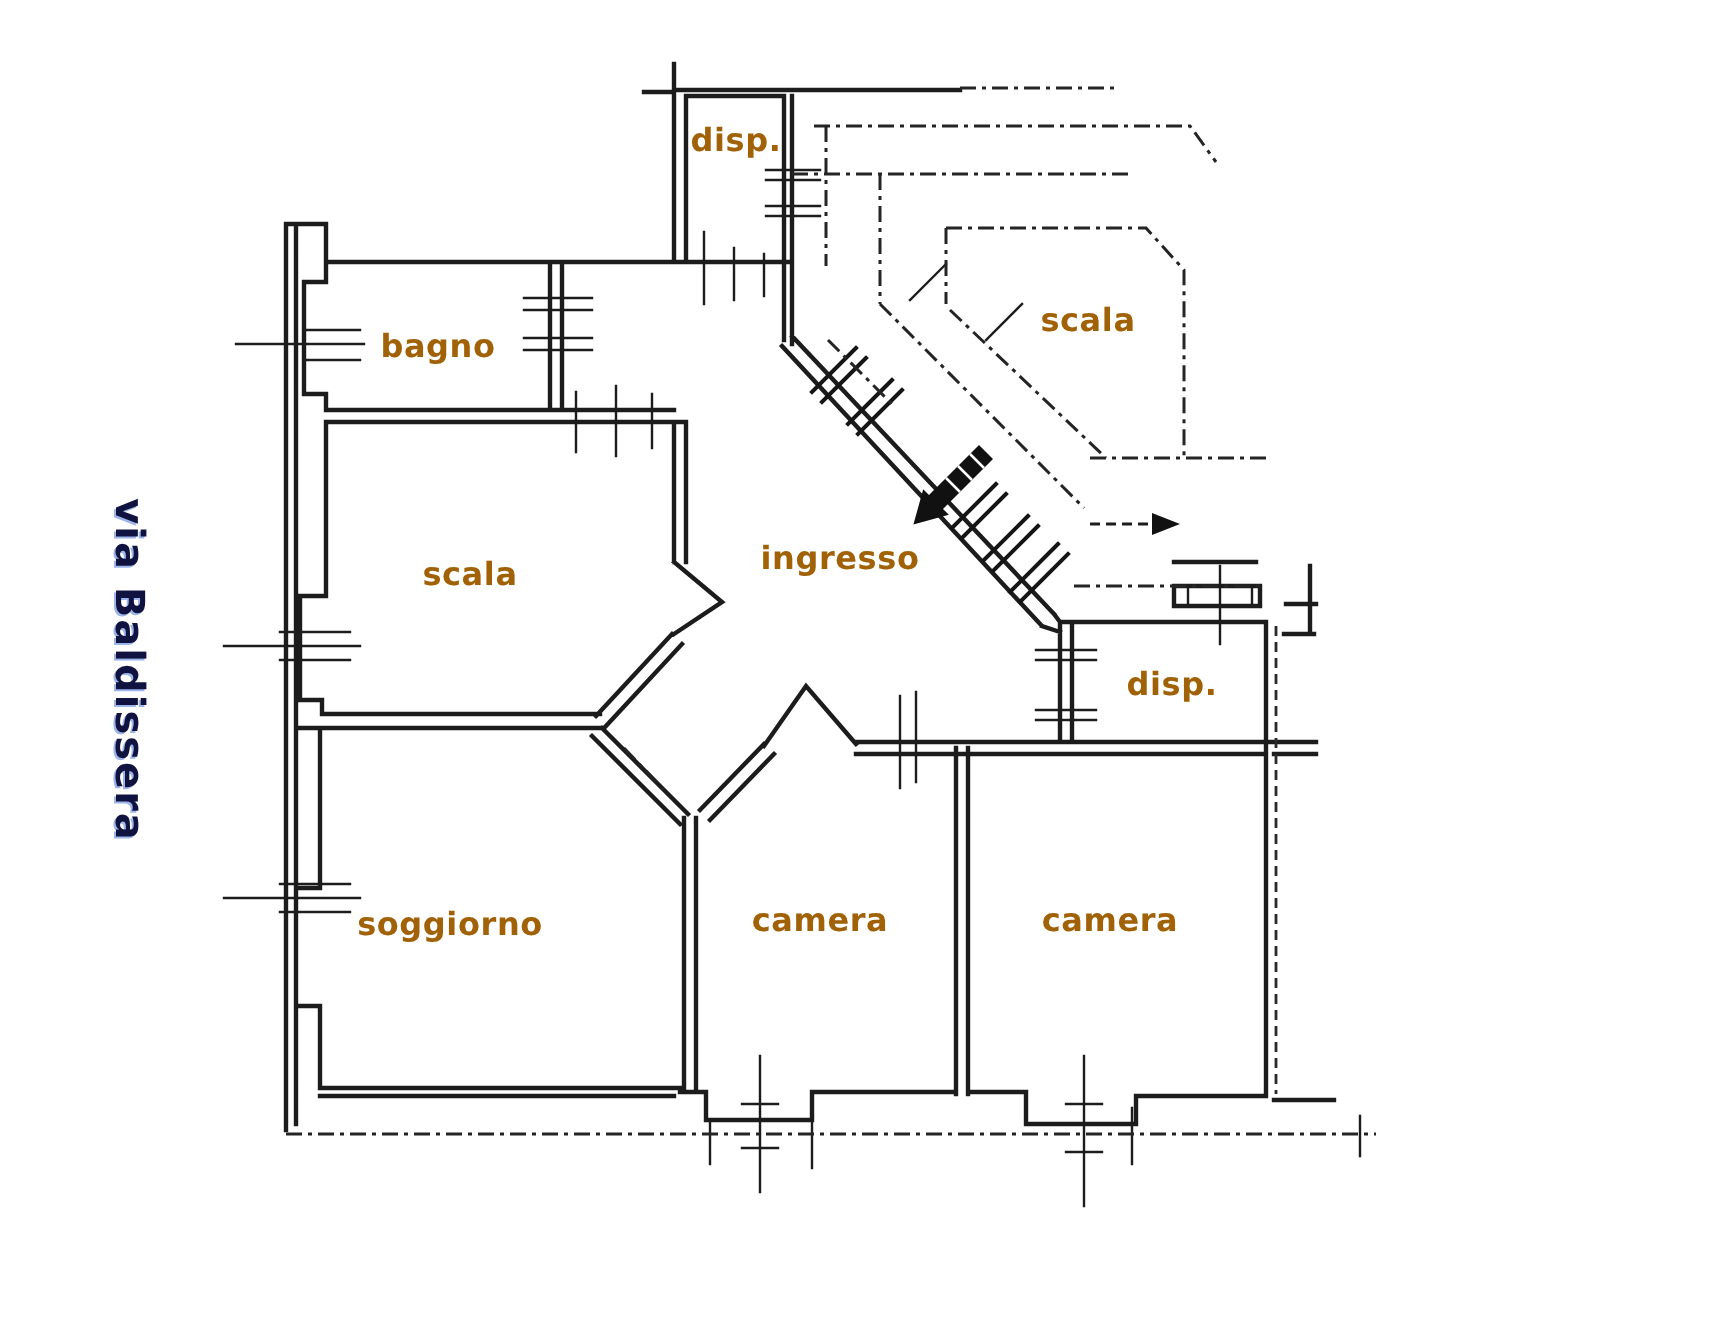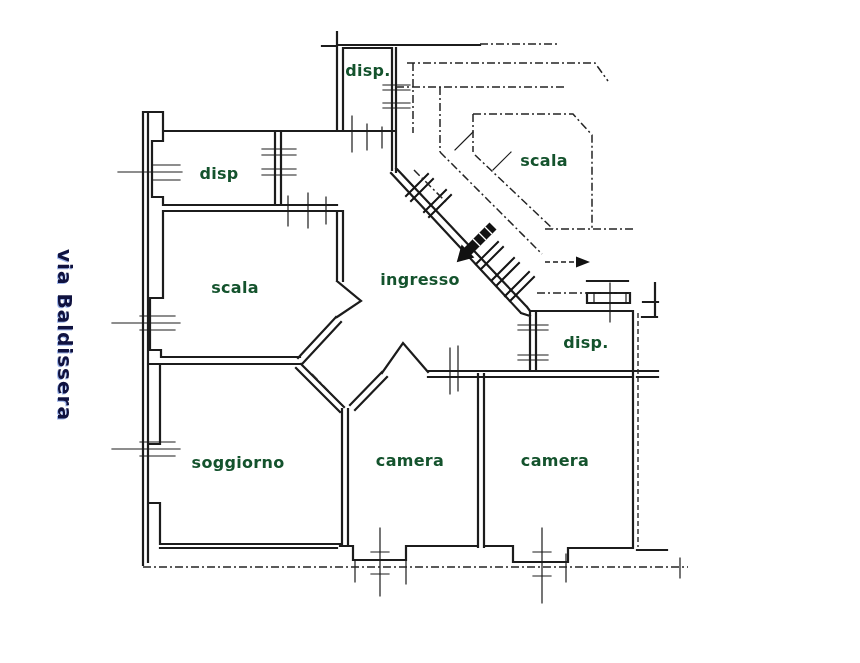--- a/index.html
+++ b/index.html
@@ -10,21 +10,21 @@
     overflow:hidden;
     font-family:"DejaVu Sans","Liberation Sans",sans-serif;
   }
   .plan svg{position:absolute;left:0;top:0;}
   .room-label{
     position:absolute;
     transform:translate(-50%,-50%);
     font-weight:bold;
     font-size:16px;
     letter-spacing:0.3px;
-    color:#14532d;
+    color:#a16207;
     white-space:nowrap;
     user-select:none;
   }
   .street-label{
     position:absolute;
     left:65px;top:335px;
     transform:translate(-50%,-50%) rotate(90deg);
     font-weight:bold;
     font-size:20px;
     letter-spacing:1px;
@@ -125,30 +125,30 @@
     </g>
 
     <g>
       <path fill="none" stroke="#1c1c1c" stroke-width="1.6" stroke-dasharray="5 3" d="M545,262 H576"></path>
       <polygon fill="#111111" points="576,256.5 590,262 576,267.5"></polygon>
     </g>
   </svg>
 
   <div class="room-label" style="left:368px;top:70px">disp.</div>
 
-  <div class="room-label" style="left:219px;top:173px">disp</div>
+  <div class="room-label" style="left:219px;top:173px">bagno</div>
 
   <div class="room-label" style="left:544px;top:160px">scala</div>
 
   <div class="room-label" style="left:235px;top:287px">scala</div>
 
   <div class="room-label" style="left:420px;top:279px">ingresso</div>
 
   <div class="room-label" style="left:586px;top:342px">disp.</div>
 
-  <div class="room-label" style="left:238px;top:462px">soggiorno</div>
+  <div class="room-label" style="left:225px;top:462px">soggiorno</div>
 
   <div class="room-label" style="left:410px;top:460px">camera</div>
 
   <div class="room-label" style="left:555px;top:460px">camera</div>
 
   <div class="street-label">via Baldissera</div>
 </div>
 
 </body></html>

